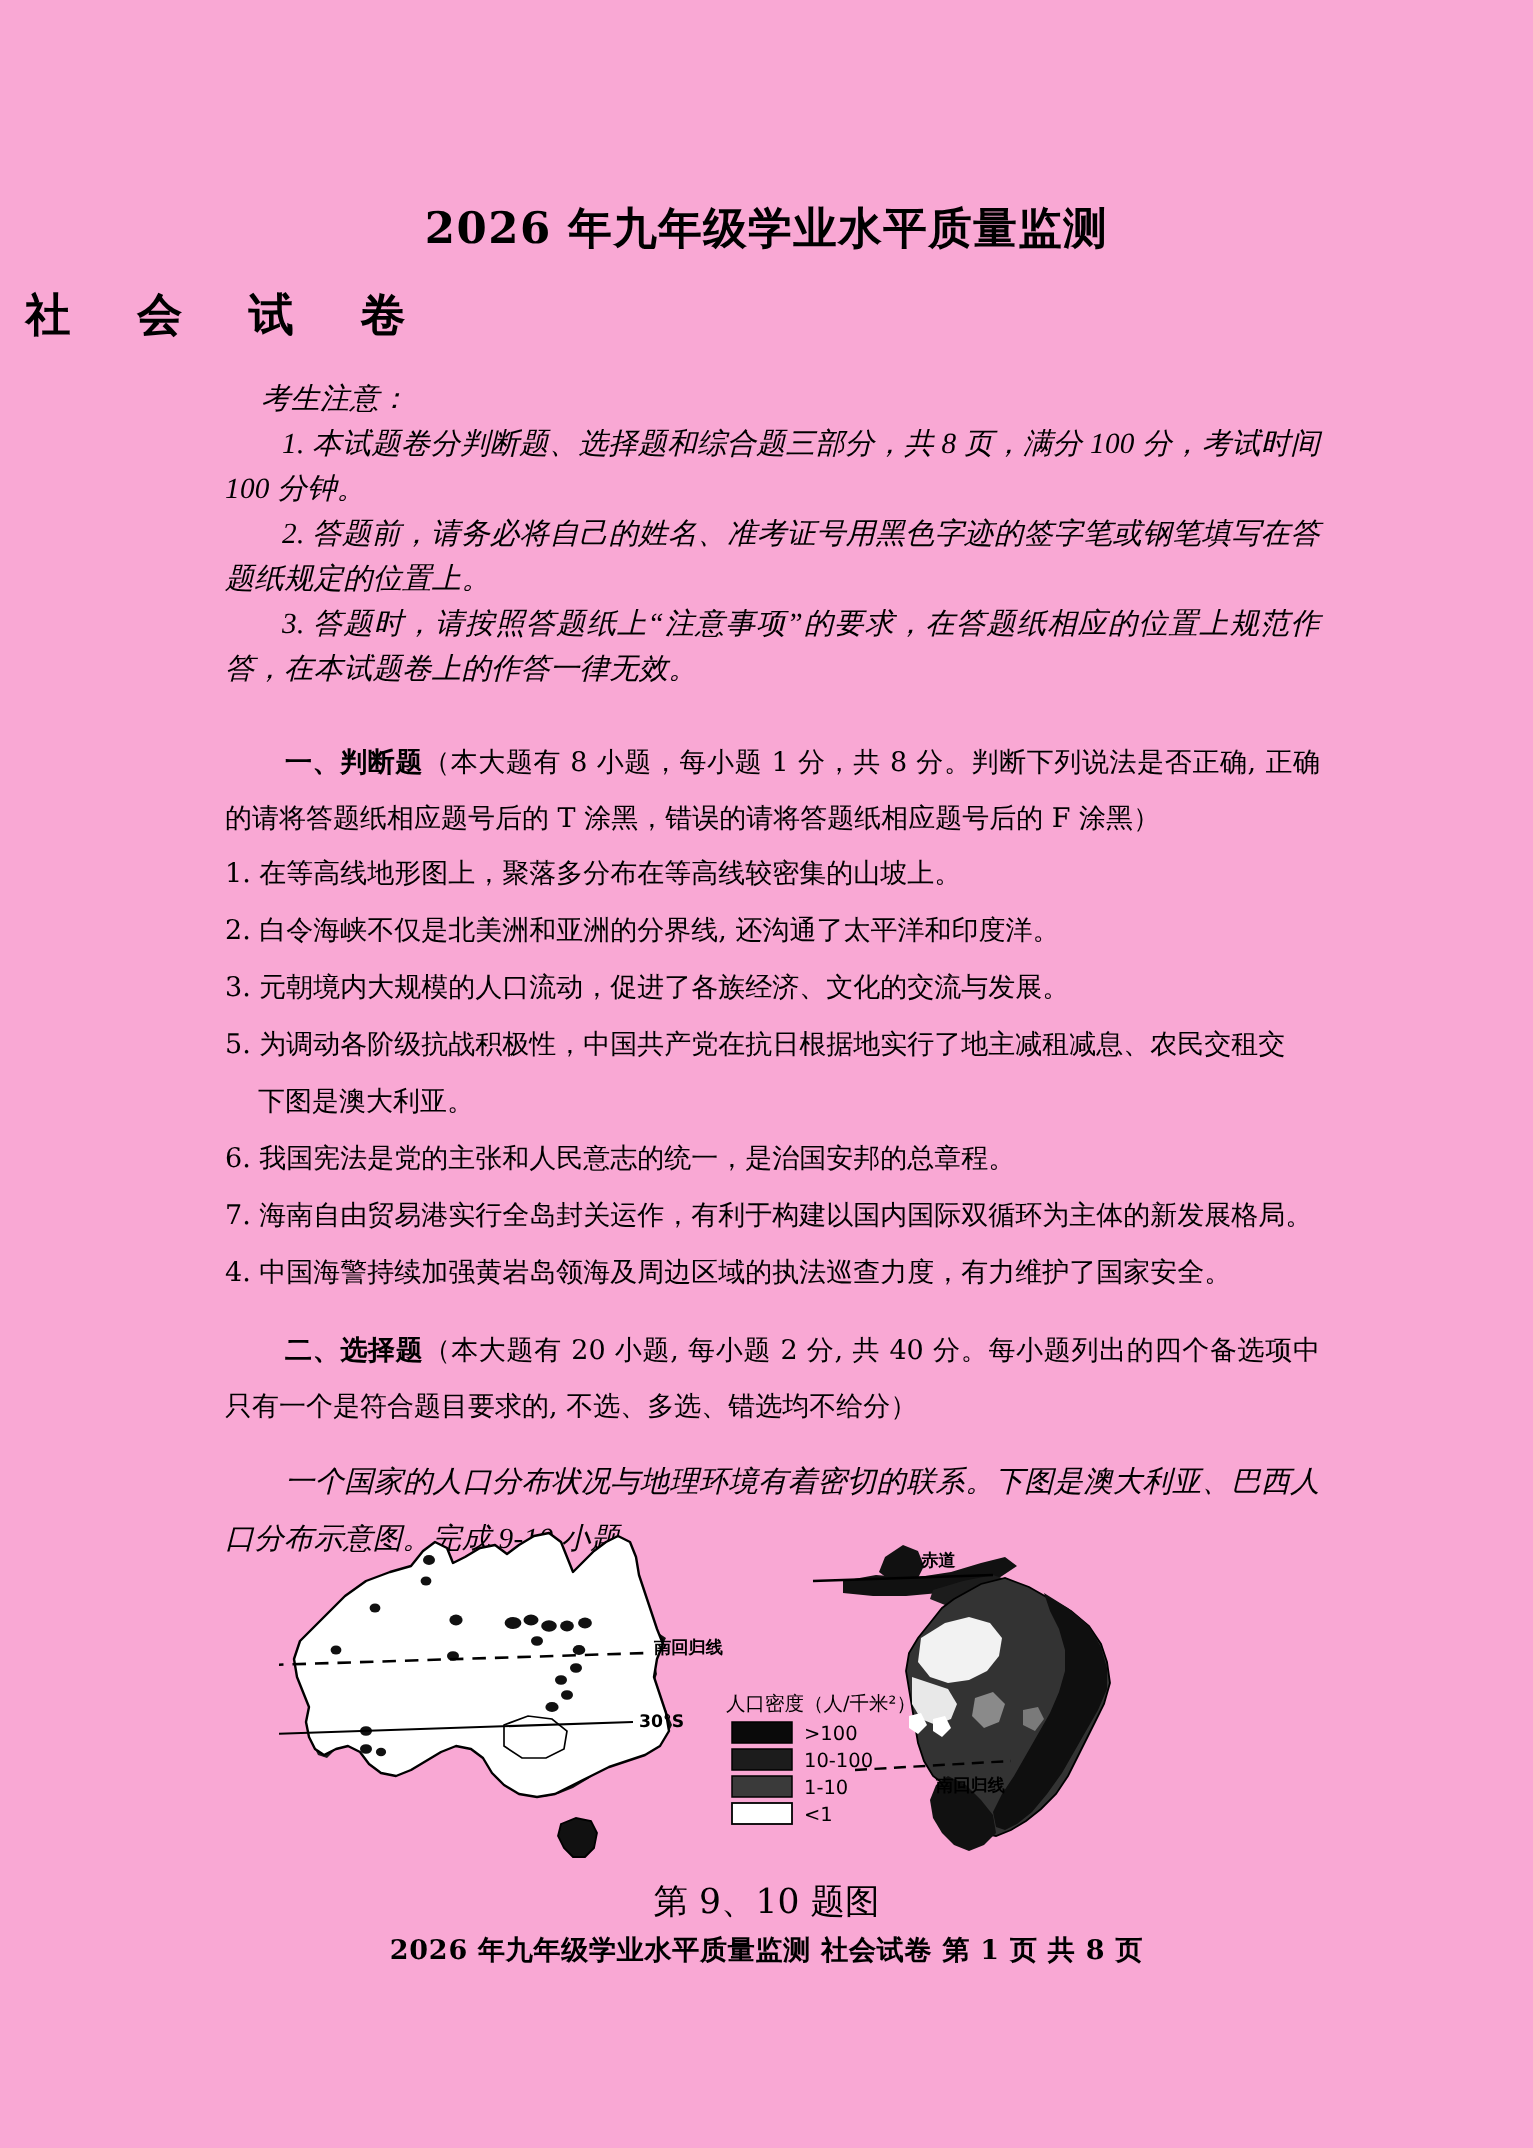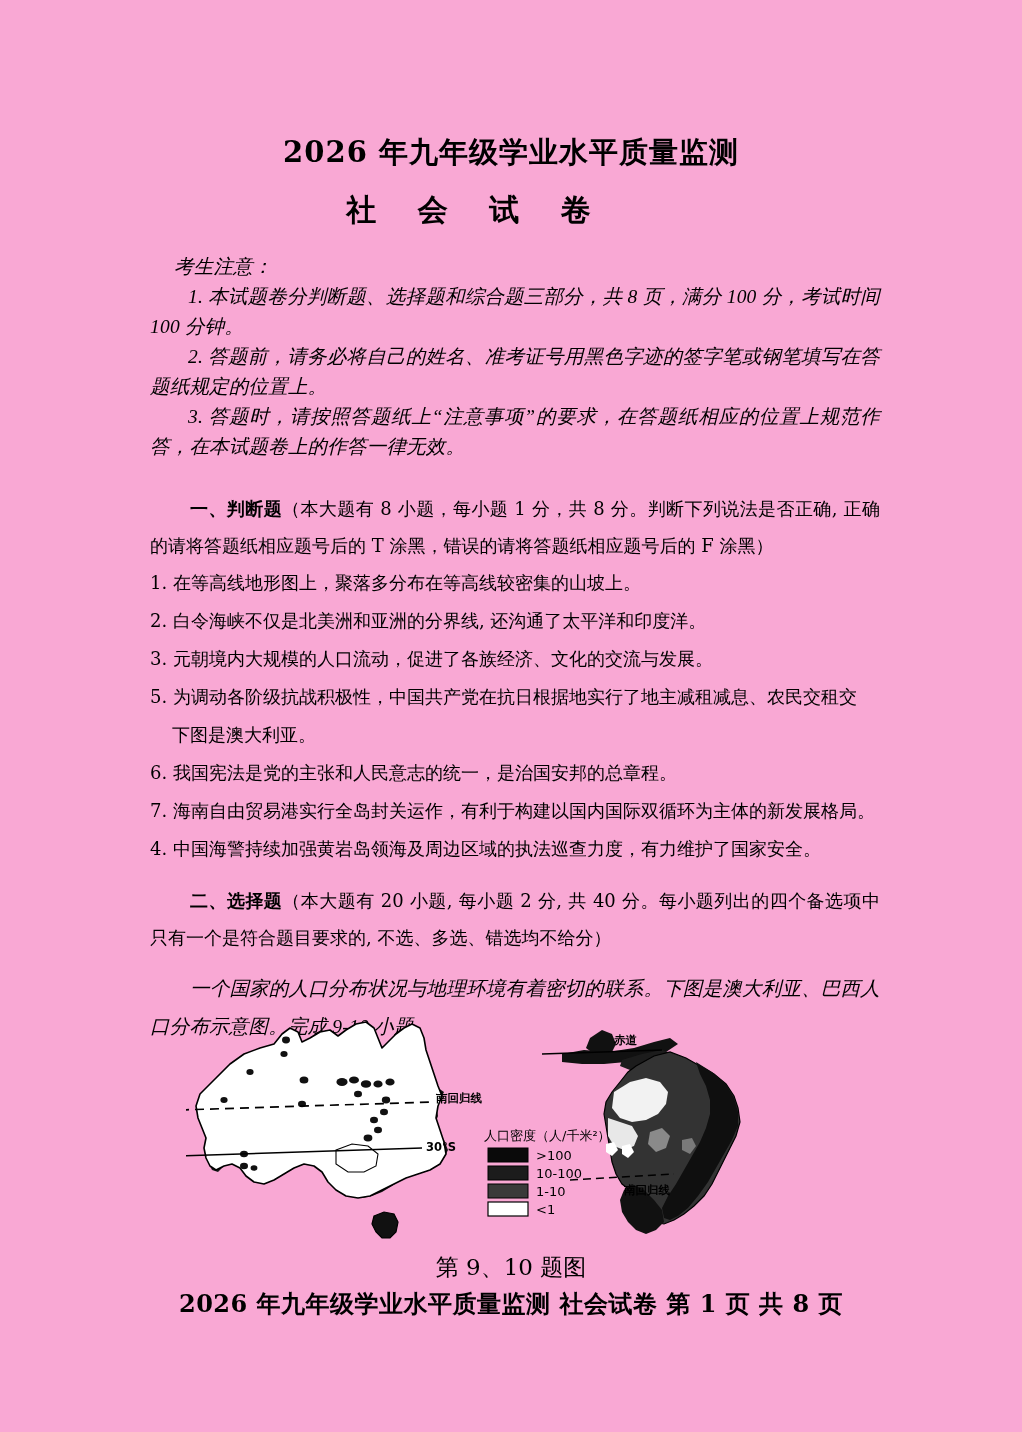--- a/index.html
+++ b/index.html
@@ -33,26 +33,25 @@
     font-size: 29px;
     font-weight: 700;
     letter-spacing: 1px;
     font-family: "DejaVu Serif", "Liberation Serif", serif;
   }
   .doc-subtitle {
     position: absolute;
     top: 190px;
     left: 0;
     width: 937px;
-    text-align: center;
+    text-align: left;
     font-size: 30px;
     font-weight: 700;
     letter-spacing: 17px;
     text-indent: 17px;
-    font-family: Liberation Serif, serif;
   }
 
   
   .body-area {
     position: absolute;
     left: 150px;
     top: 252px;
     width: 730px;
   }
 
@@ -117,21 +116,21 @@
     font-size: 23px;
     font-family: "DejaVu Serif", "Liberation Serif", serif;
   }
 
   .footer {
     position: absolute;
     top: 1288px;
     left: 0;
     width: 1022px;
     text-align: center;
-    font-size: 24px;
+    font-size: 18px;
     font-weight: 700;
     font-family: "DejaVu Serif", "Liberation Serif", serif;
     letter-spacing: 0.5px;
   }
 
   
   .legend-title { font-size: 13px; }
   .legend-label { font-size: 13px; }
   .map-label { font-size: 11.5px; font-weight: 700; }
 </style>

